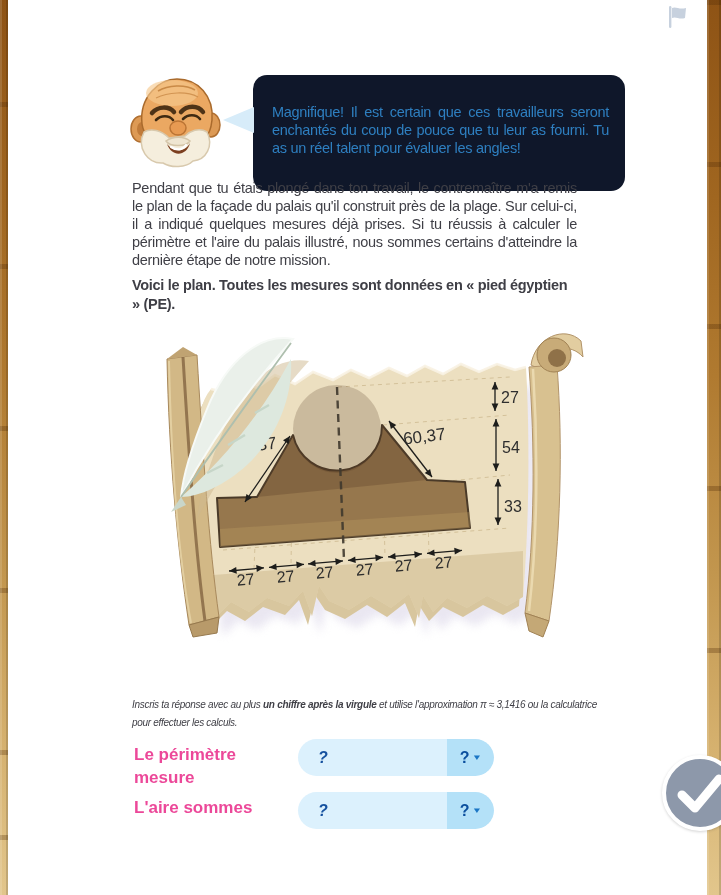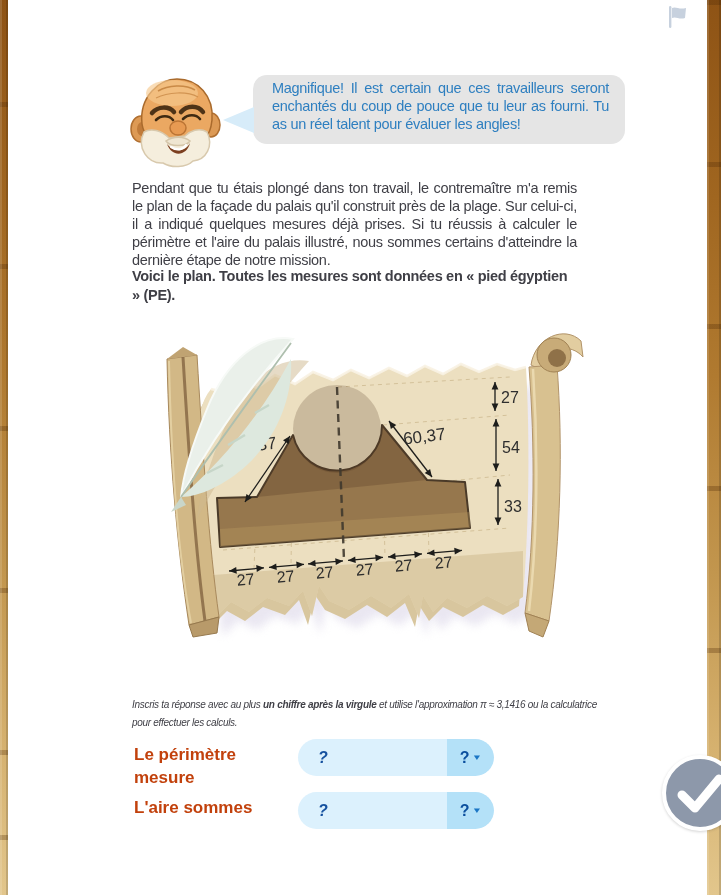--- a/index.html
+++ b/index.html
@@ -6,31 +6,31 @@
   body{width:721px;height:895px;overflow:hidden;position:relative;background:#ffffff;
        font-family:"Liberation Sans","DejaVu Sans",sans-serif;color:#3f3f46;}
   .brick{position:absolute;top:0;bottom:0;z-index:1;
     background:
       repeating-linear-gradient(180deg, rgba(80,42,6,.30) 0px, rgba(80,42,6,.30) 5px, rgba(255,255,255,0) 5px, rgba(255,255,255,0) 162px),
       linear-gradient(180deg,#8e5315 0%,#a06620 22%,#b07a30 42%,#c2964e 64%,#d4af6c 82%,#e2c68c 100%);
     box-shadow: inset 2px 0 0 rgba(255,255,255,.14), inset -2px 0 0 rgba(0,0,0,.14);}
   .brick.left{left:0;width:8px;background-position:0 -60px,0 0;}
   .brick.right{right:0;width:14px;}
   .flag-btn{position:absolute;left:665px;top:3px;width:26px;height:28px;border:0;background:transparent;padding:0;cursor:pointer;z-index:2;}
-  .bubble{position:absolute;left:253px;top:75px;width:372px;height:69px;background:#e5e5e5;border-radius:14px;z-index:2;box-sizing:border-box;padding:4px 16px 18px 19px;}
+  .bubble{position:absolute;left:253px;top:75px;width:372px;height:116px;background:#0f172a;border-radius:14px;z-index:2;box-sizing:border-box;padding:28px 16px 18px 19px;}
   .bubble .tail{position:absolute;left:-30px;top:32px;width:0;height:0;
     border-right:31px solid #d7ecf9;border-top:13px solid transparent;border-bottom:13px solid transparent;}
   .bubble p{margin:0;font-size:14.5px;line-height:18px;letter-spacing:-0.3px;color:#2e7fc0;text-align:justify;}
   .avatar{position:absolute;left:128px;top:72px;width:96px;height:96px;z-index:2;}
   .para{position:absolute;left:132px;top:179px;width:445px;margin:0;font-size:14.5px;line-height:18px;letter-spacing:-0.3px;text-align:justify;z-index:2;}
-  .intro{position:absolute;left:132px;top:267px;width:440px;margin:0;font-size:14.5px;line-height:19px;letter-spacing:-0.3px;font-weight:bold;z-index:2;}
+  .intro{position:absolute;left:132px;top:276px;width:440px;margin:0;font-size:14.5px;line-height:19px;letter-spacing:-0.3px;font-weight:bold;z-index:2;}
   .diagram{position:absolute;left:133px;top:325px;width:457px;height:337px;z-index:2;}
   .note{position:absolute;left:132px;top:696px;width:465px;margin:0;font-style:italic;font-size:10px;line-height:18px;letter-spacing:-0.3px;z-index:2;}
   .note b{font-style:italic;}
-  .row-label{position:absolute;left:134px;width:150px;margin:0;font-size:17px;line-height:23px;font-weight:bold;color:#c2410c;z-index:2;}
+  .row-label{position:absolute;left:134px;width:150px;margin:0;font-size:17px;line-height:23px;font-weight:bold;color:#ec4899;z-index:2;}
   .pill{position:absolute;left:298px;width:196px;height:37px;background:#dcf1fd;border-radius:18.5px;display:flex;align-items:stretch;overflow:hidden;cursor:pointer;z-index:2;}
   .pill .val{flex:1;display:flex;align-items:center;padding-left:20px;font-size:16px;font-weight:bold;font-style:italic;color:#15519f;}
   .pill .unit{width:47px;background:#b4e1f8;display:flex;align-items:center;justify-content:center;gap:4px;border-radius:0 18.5px 18.5px 0;cursor:pointer;}
   .pill .unit .q{font-size:16px;font-weight:bold;color:#0b4f9e;}
   .pill .unit .caret{font-size:8px;color:#1b76c5;transform:scaleX(1.3);}
   .submit{position:absolute;left:662px;top:755px;width:76px;height:76px;border-radius:50%;
     background:#8d98aa;border:4px solid #ffffff;box-sizing:border-box;padding:0;cursor:pointer;z-index:3;
     box-shadow:0 1px 3px rgba(0,0,0,.18);}
   svg text{font-family:"Liberation Sans","DejaVu Sans",sans-serif;}
 </style>

